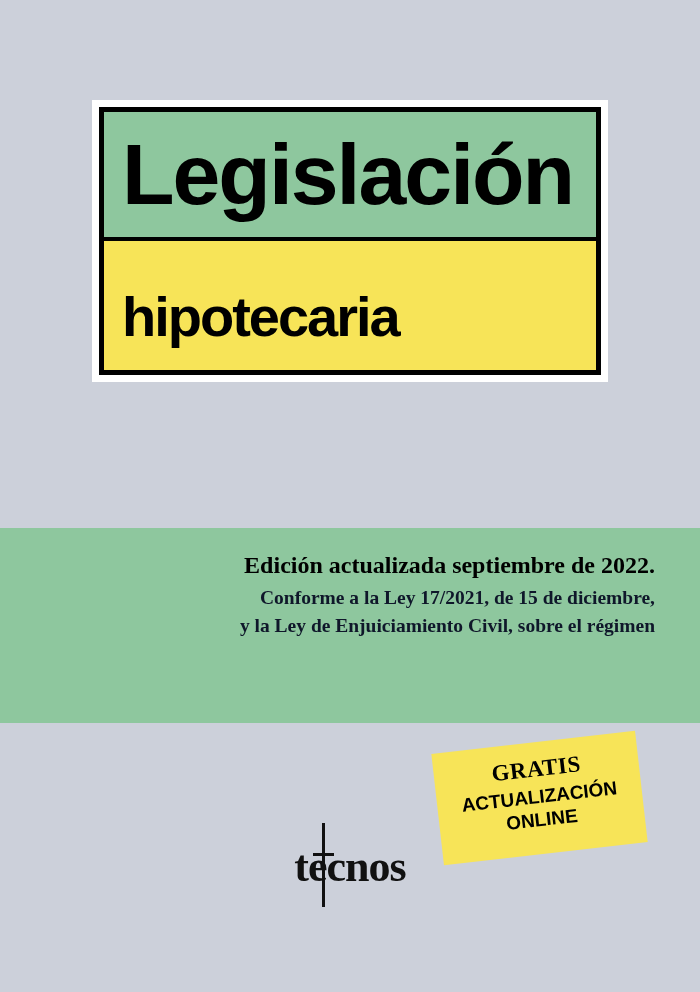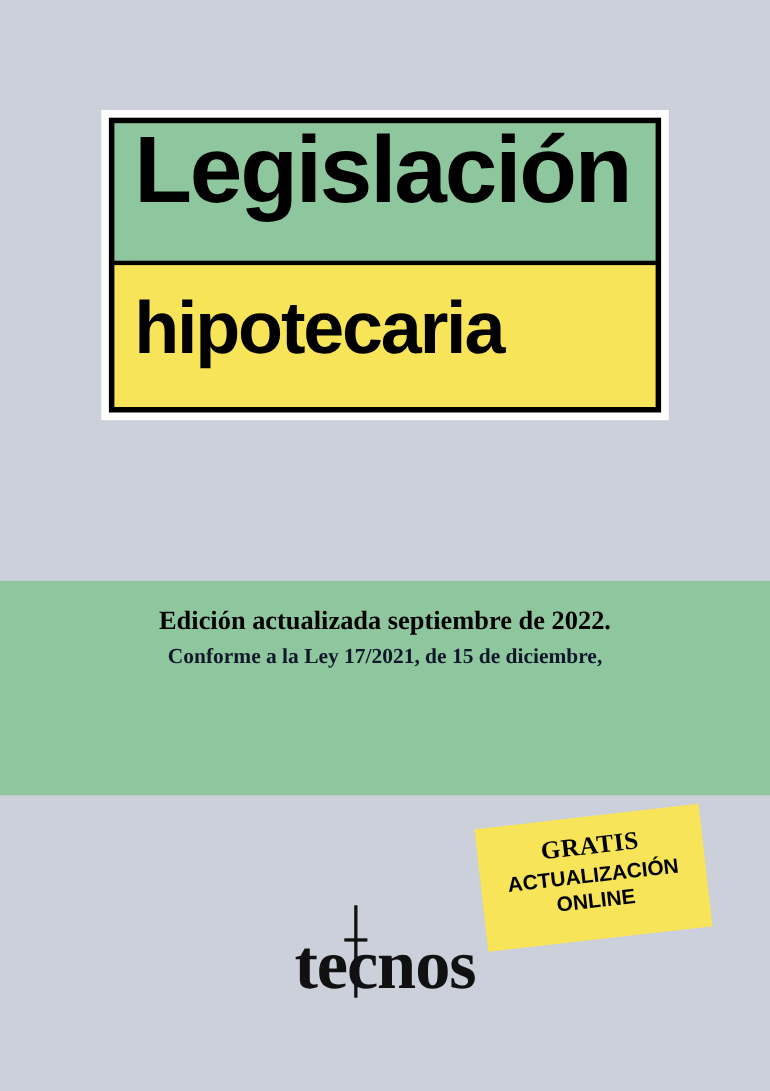--- a/index.html
+++ b/index.html
@@ -37,20 +37,21 @@
     height: 100%;
     background: #000000;
     box-sizing: border-box;
     padding: 5px;
     display: flex;
     flex-direction: column;
   }
   .title-band {
     box-sizing: border-box;
     display: flex;
+    align-items: center;
     overflow: hidden;
   }
   .band-green {
     background: #8ec79e;
     height: 125px;
   }
   .band-yellow {
     background: #f7e458;
     height: 130px;
     margin-top: 4px;
@@ -58,33 +59,33 @@
   .title-text {
     font-family: "Liberation Sans", sans-serif;
     font-weight: bold;
     color: #000000;
     letter-spacing: -2px;
     line-height: 1;
     white-space: nowrap;
     padding-left: 18px;
   }
   .title-line1 { font-size: 86px; }
-  .title-line2 { font-size: 67px; margin-top: 24px; }
+  .title-line2 { font-size: 56px; margin-top: 24px; }
 
   
   .subtitle-band {
     position: absolute;
     left: 0;
     top: 528px;
     width: 700px;
     height: 195px;
     background: #8ec79e;
     box-sizing: border-box;
     padding: 22px 45px 0 45px;
-    text-align: center;
+    text-align: right;
   }
   .subtitle-main {
     font-size: 24px;
     font-weight: bold;
     color: #000;
     line-height: 1.25;
     margin-bottom: 4px;
     font-family: "Liberation Serif", serif;
   }
   .subtitle-sub {
@@ -135,21 +136,21 @@
     position: absolute;
     left: 0;
     top: 845px;
     width: 700px;
     text-align: center;
   }
   .logo-word {
     position: relative;
     display: inline-block;
     font-family: "Liberation Serif", serif;
-    font-size: 64px;
+    font-size: 44px;
     font-weight: bold;
     color: #111;
     letter-spacing: -1px;
     line-height: 1;
   }
   .logo-cross {
     position: absolute;
     left: 50%;
     top: -22px;
     width: 3px;
@@ -179,20 +180,21 @@
       </div>
       <div class="title-band band-yellow">
         <span class="title-text title-line2">hipotecaria</span>
       </div>
     </div>
   </div>
 
   <div class="subtitle-band">
     <div class="subtitle-main">Edición actualizada septiembre de 2022.</div>
     <div class="subtitle-sub">Conforme a la Ley 17/2021, de 15 de diciembre,</div>
+    <div class="subtitle-sub">y la Ley de Enjuiciamiento Civil, sobre el régimen</div>
   </div>
 
   <div class="sticker">
     <div class="sticker-line1">GRATIS</div>
     <div class="sticker-line2">ACTUALIZACIÓN</div>
     <div class="sticker-line3">ONLINE</div>
   </div>
 
   <div class="logo">
     <span class="logo-word">tecnos</span>

